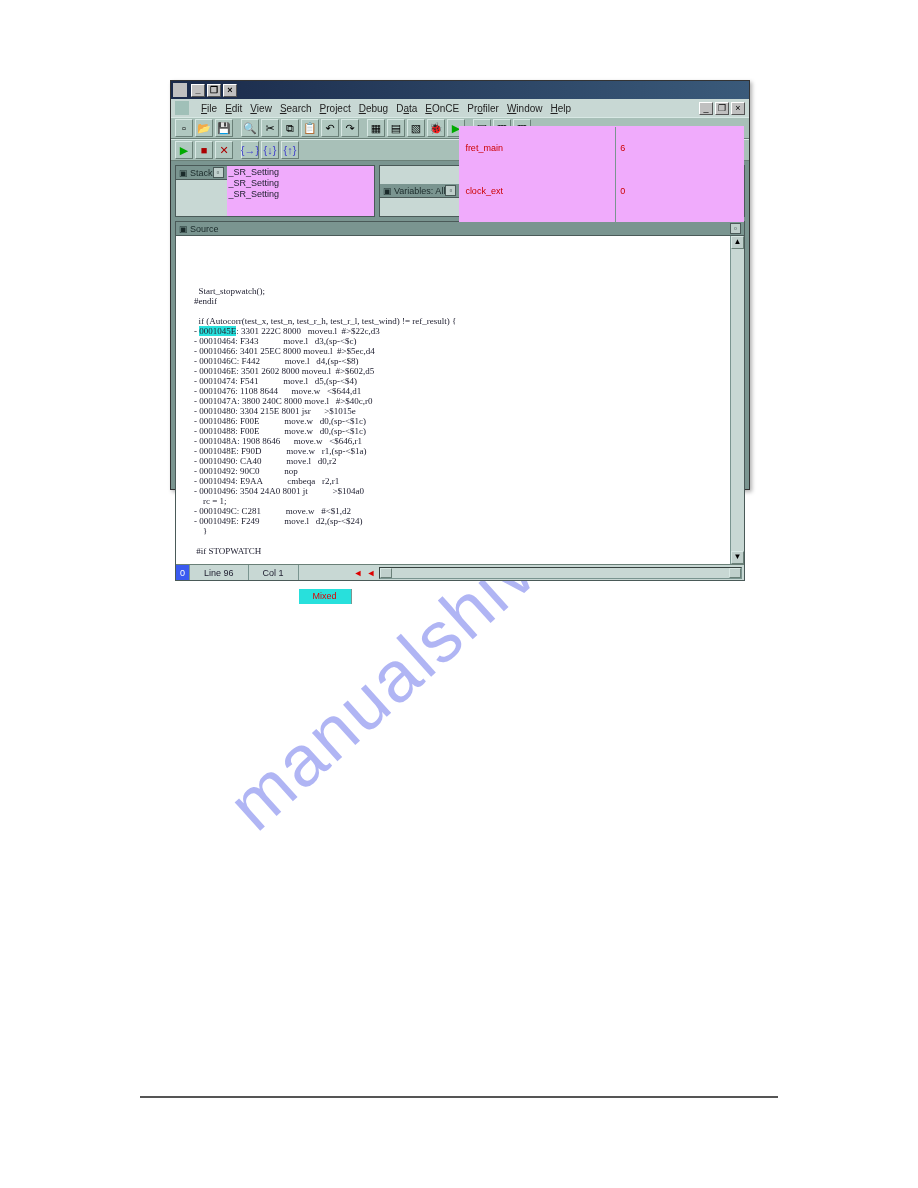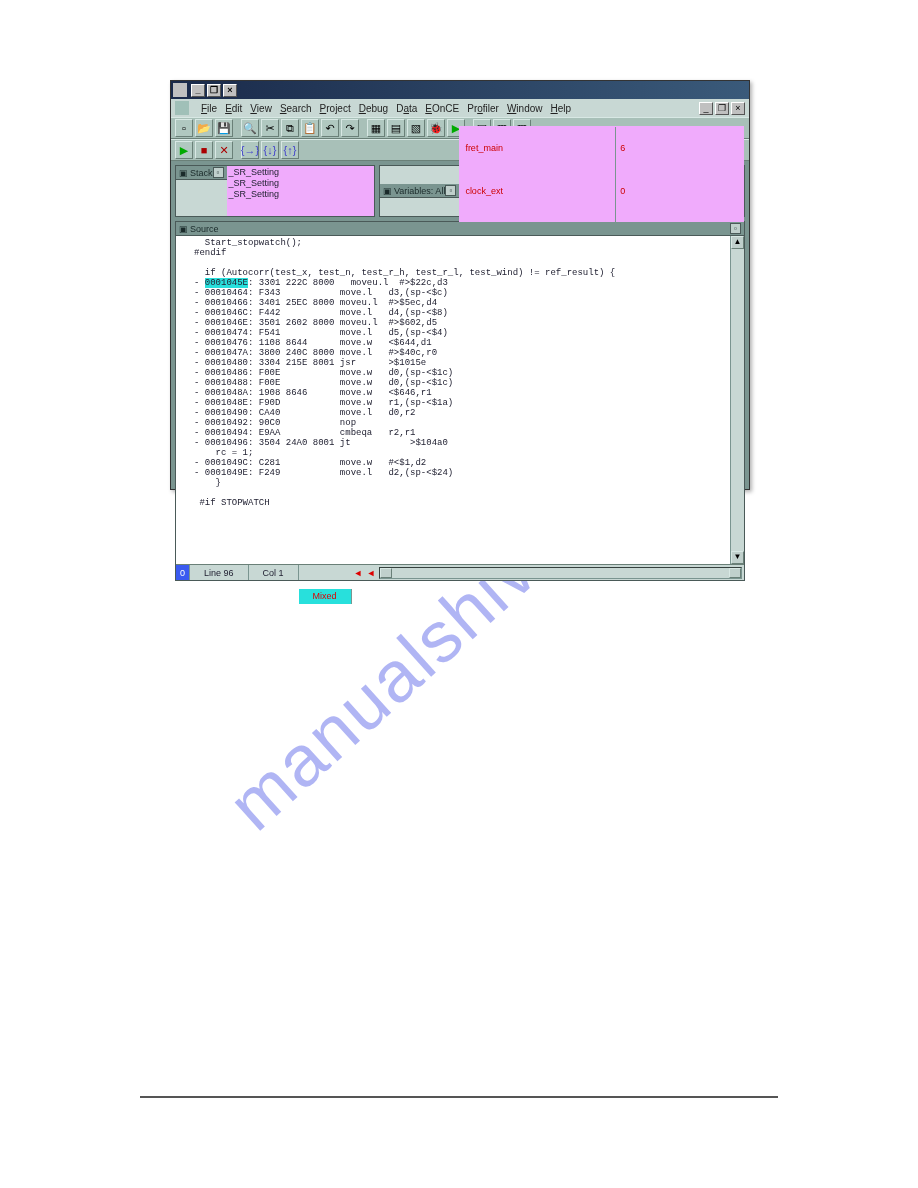--- a/index.html
+++ b/index.html
@@ -177,26 +177,27 @@
   .gutter {
     width: 14px;
     background: #fff;
     font-size: 8px;
     line-height: 10px;
     color: #999;
     text-align: center;
   }
   .code-area {
     flex: 1;
-    font-family: Liberation Mono, monospace;
+    font-family: Liberation Serif, serif;
     font-size: 9px;
     line-height: 10px;
     white-space: pre;
     padding: 2px 4px;
     color: #223;
+    margin-top: 48px;
   }
   .hl-cyan {
     background: #28e0dc;
   }
   .scrollbar-v {
     width: 14px;
     background: #c8d8d4;
     border-left: 1px solid #7a9590;
     display: flex;
     flex-direction: column;

